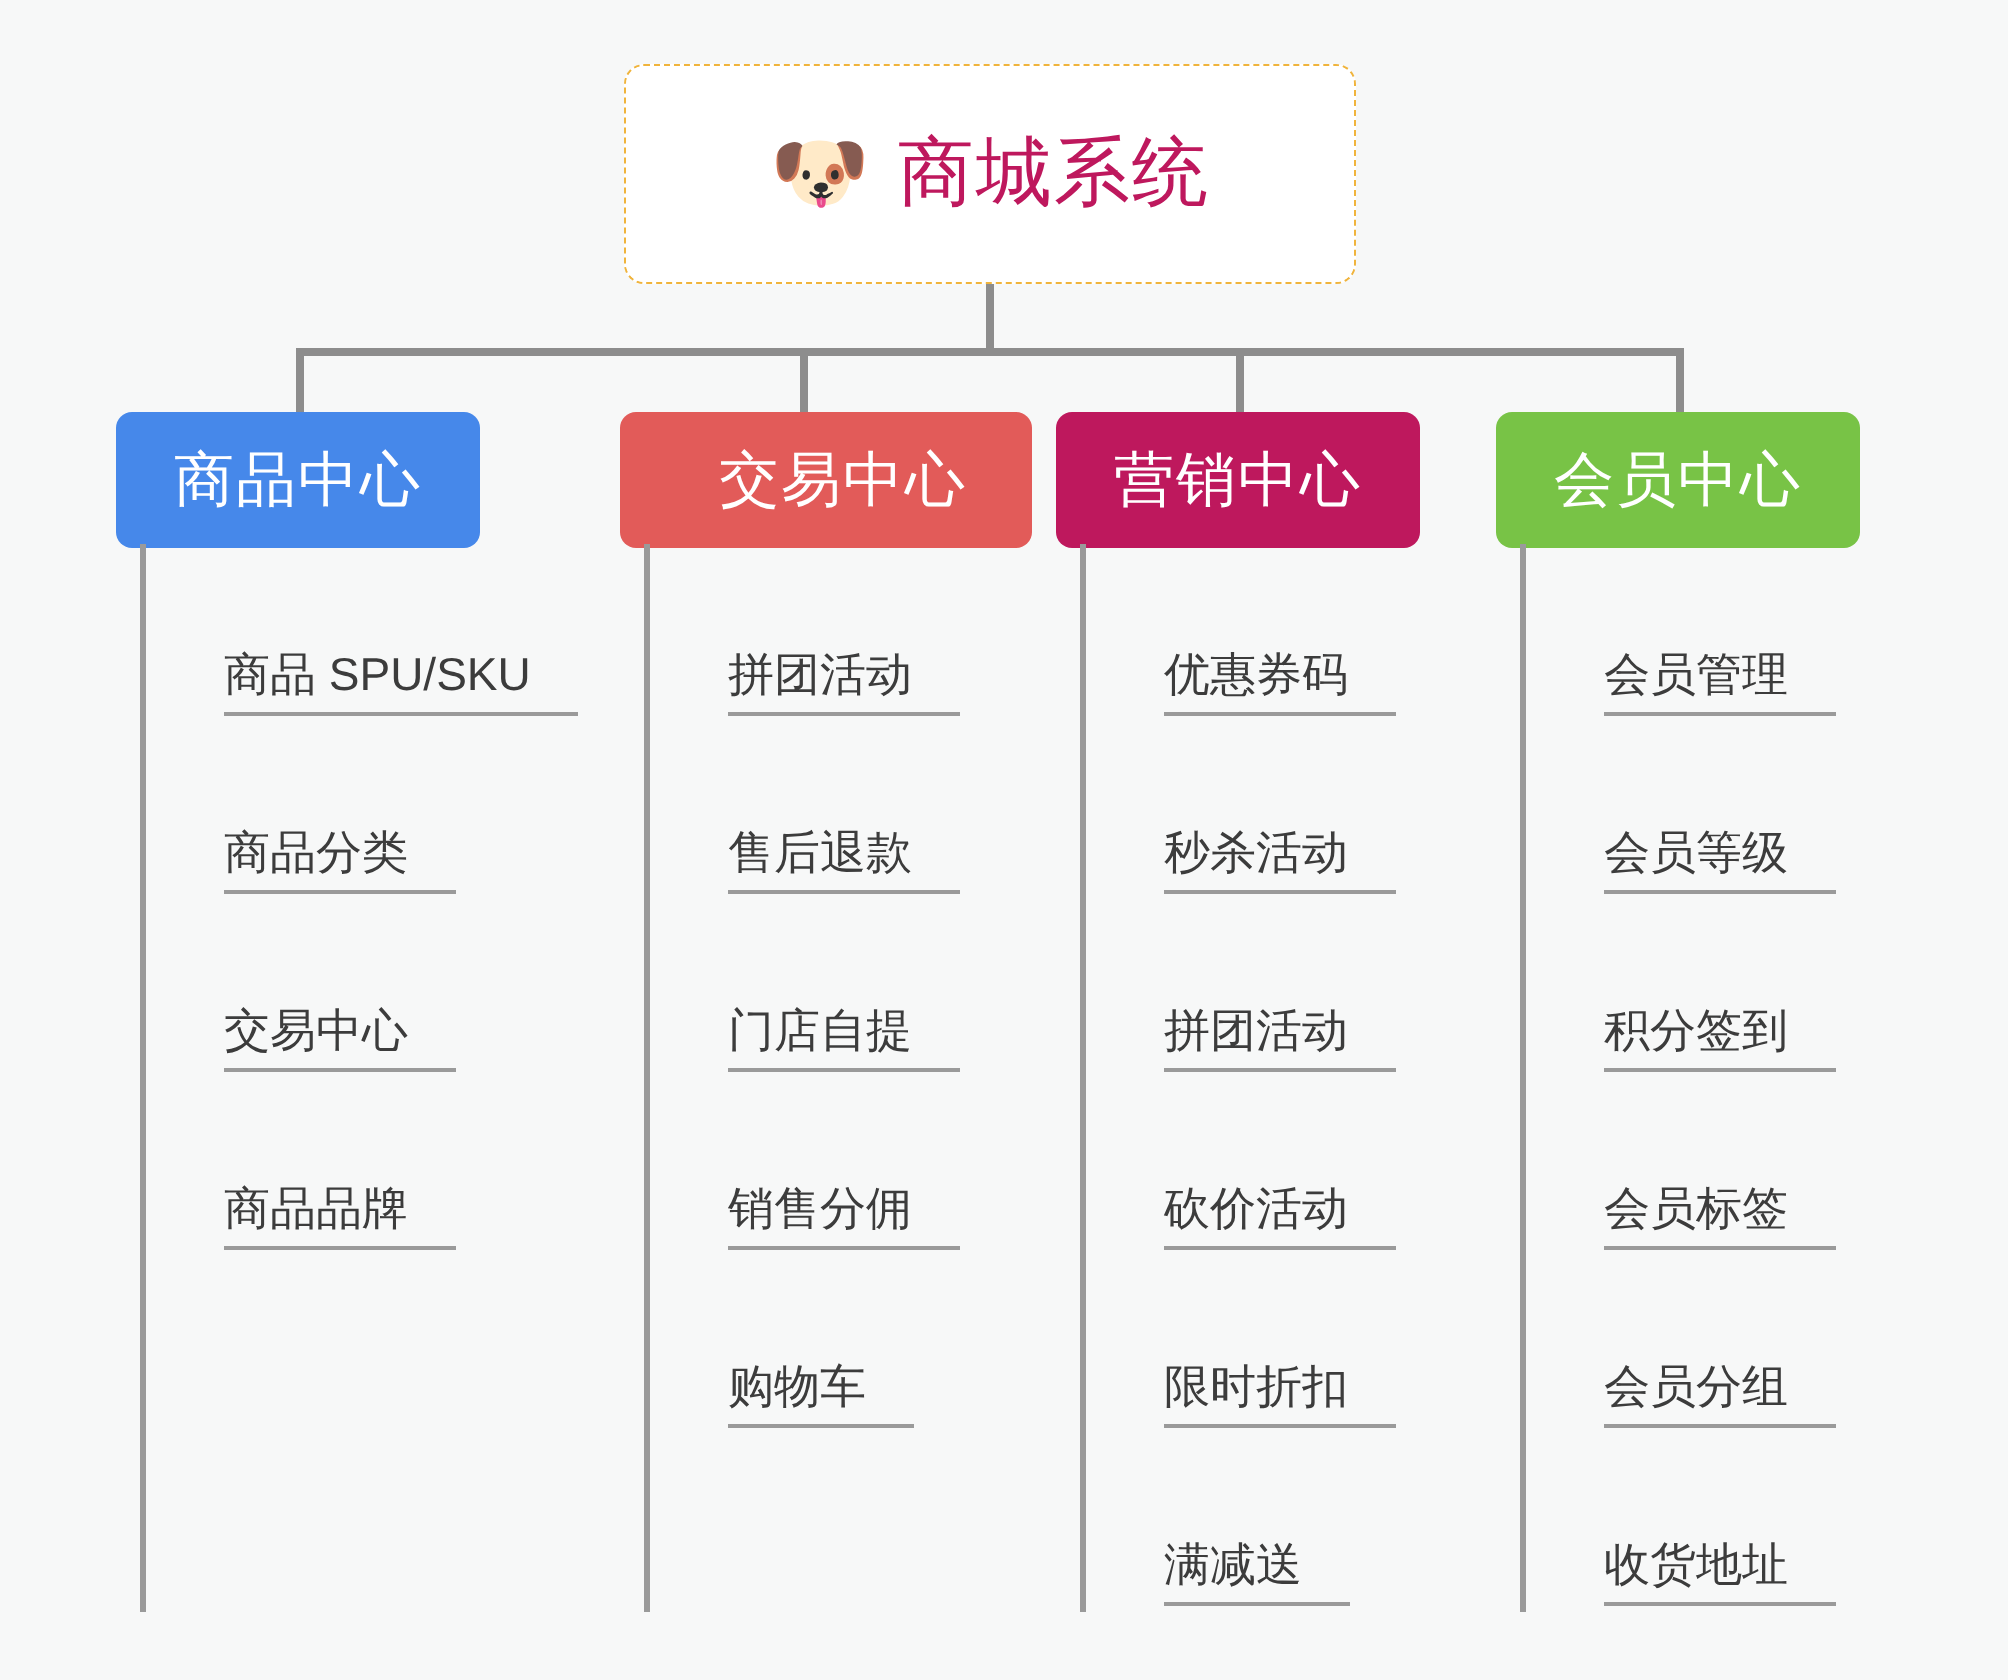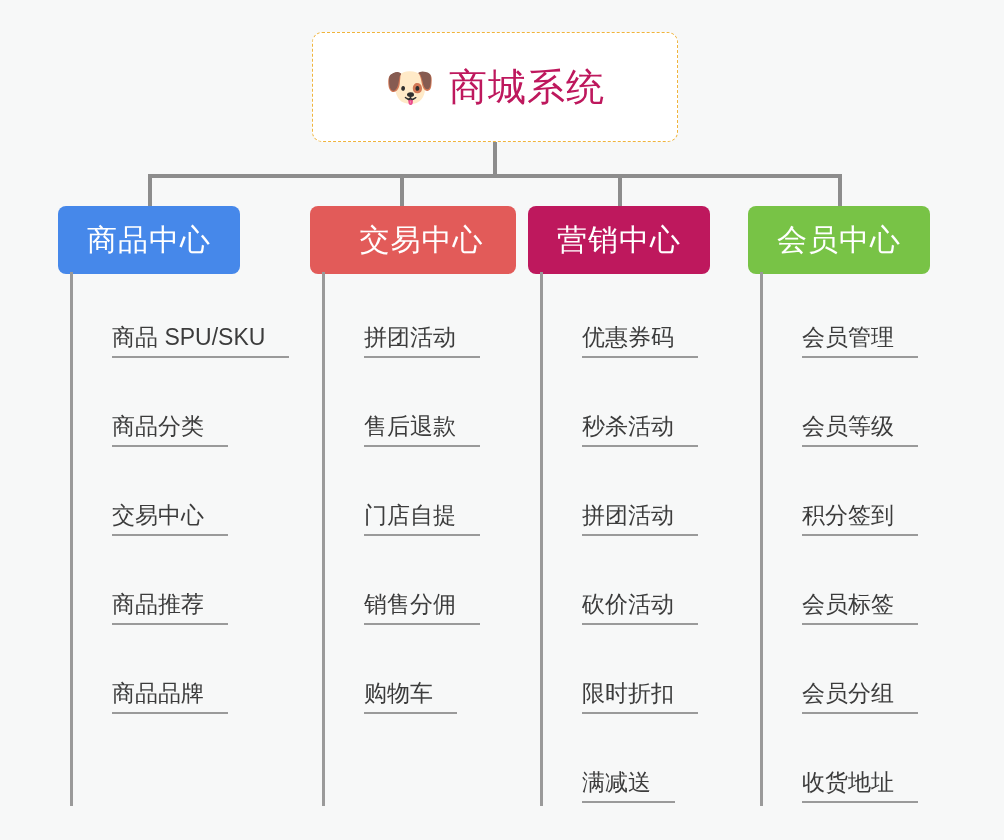--- a/index.html
+++ b/index.html
@@ -143,23 +143,20 @@
     <div class="leaf-item">
         <span class="leaf-label">商品 SPU/SKU</span>
       </div>
     <div class="leaf-item">
         <span class="leaf-label">商品分类</span>
       </div>
     <div class="leaf-item">
         <span class="leaf-label">交易中心</span>
       </div>
     <div class="leaf-item">
-        <span class="leaf-label">商品推荐</span>
-      </div>
-    <div class="leaf-item">
         <span class="leaf-label">商品品牌</span>
       </div>
   </div>
 
   <div class="leaf-col" style="left:322px;">
     <div class="leaf-spine" style="height:534px;"></div>
     <div class="leaf-item">
         <span class="leaf-label">拼团活动</span>
       </div>
     <div class="leaf-item">

